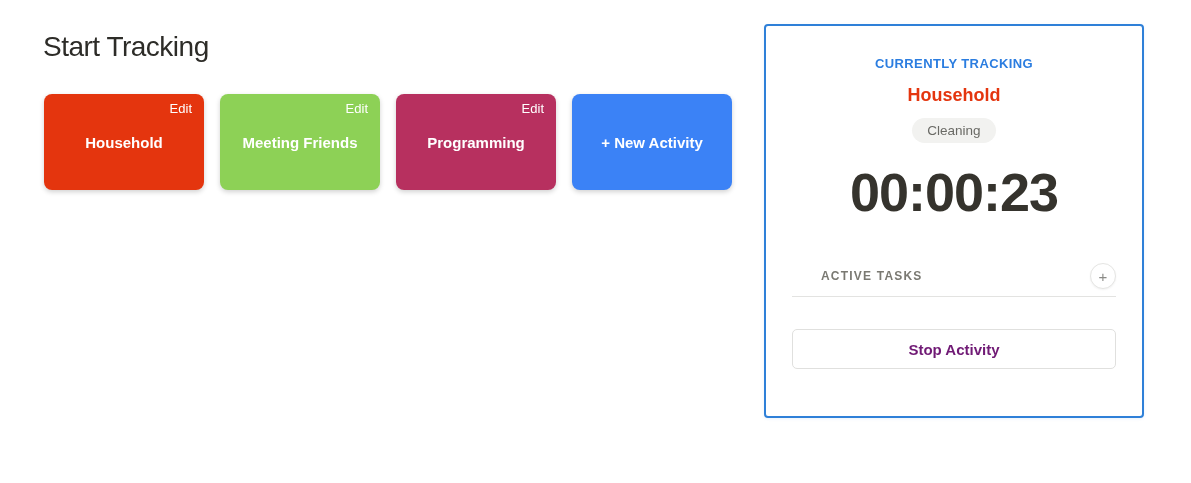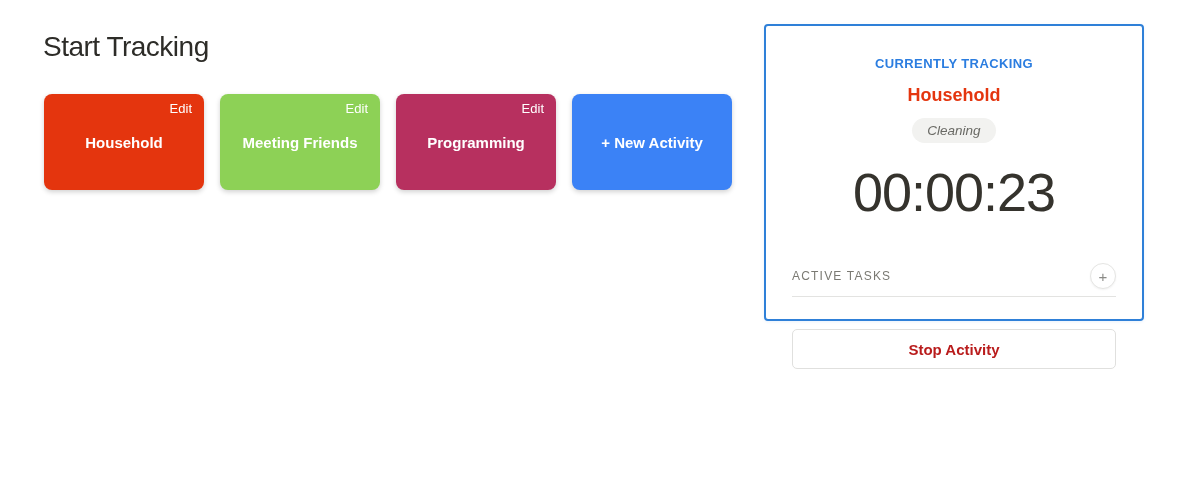--- a/index.html
+++ b/index.html
@@ -18,41 +18,41 @@
     display: flex; align-items: center; justify-content: center;
     box-shadow: 0 2px 5px rgba(0,0,0,0.18); cursor: pointer;
   }
   .card .edit {
     position: absolute; top: 7px; right: 12px;
     color: #ffffff; font-size: 13px; font-weight: normal;
   }
   .card .card-name { color: #ffffff; font-size: 15px; font-weight: bold; text-align: center; }
 
   .panel {
-    position: absolute; left: 764px; top: 24px; width: 380px; height: 297px;
+    position: absolute; left: 764px; top: 24px; width: 380px; height: 394px;
     background: #ffffff; border: 2px solid #2f80d8; border-radius: 4px;
     padding: 30px 26px 0 26px; text-align: center;
     box-shadow: 0 1px 3px rgba(47,128,216,0.10);
   }
   .panel-header { font-size: 13px; font-weight: bold; letter-spacing: 0.4px; color: #2b7de0; }
   .panel-activity { margin-top: 14px; font-size: 18px; font-weight: bold; color: #e4350e; }
-  .pill-wrap { margin-top: 12px; font-style: italic; }
+  .pill-wrap { margin-top: 12px; }
   .pill {
     display: inline-block; background: #f2f2f0; color: #6a6a65;
     font-size: 13.5px; padding: 5px 15px; border-radius: 14px;
   }
   .timer {
-    margin-top: 22px; font-size: 54px; line-height: 1; font-weight: normal;
+    margin-top: 22px; font-size: 54px; line-height: 1; font-weight: bold;
     color: #35332d; letter-spacing: -1px;
   }
   .tasks-row {
     margin-top: 44px; display: flex; align-items: center; justify-content: space-between;
     text-align: left;
   }
-  .tasks-label { font-size: 12px; font-weight: normal; letter-spacing: 1.2px; color: #7a7972; }
+  .tasks-label { font-size: 12px; font-weight: bold; letter-spacing: 1.2px; color: #7a7972; margin-left: 29px; }
   .add-btn {
     width: 26px; height: 26px; border-radius: 50%;
     border: 1px solid #e5e5e3; background: #ffffff; color: #8a8a86;
     font-size: 15px; line-height: 1; display: flex; align-items: center; justify-content: center;
     cursor: pointer; box-shadow: 0 1px 2px rgba(0,0,0,0.05);
     font-family: "Liberation Sans", sans-serif;
   }
   .divider { margin-top: 7px; border-bottom: 1px solid #e3e3e1; }
   .stop-btn {
     margin-top: 32px; width: 100%; height: 40px;
@@ -105,17 +105,17 @@
 
     <div class="tasks-row">
       <span class="tasks-label">ACTIVE TASKS</span>
       <button class="add-btn">
         <span>+</span>
       </button>
     </div>
 
     <div class="divider"></div>
 
-    <button class="stop-btn" style="color: #b91c1c;">Stop Activity</button>
+    <button class="stop-btn" style="color: #701a75;">Stop Activity</button>
 
   </aside>
 
 </div>
 
 </body></html>

